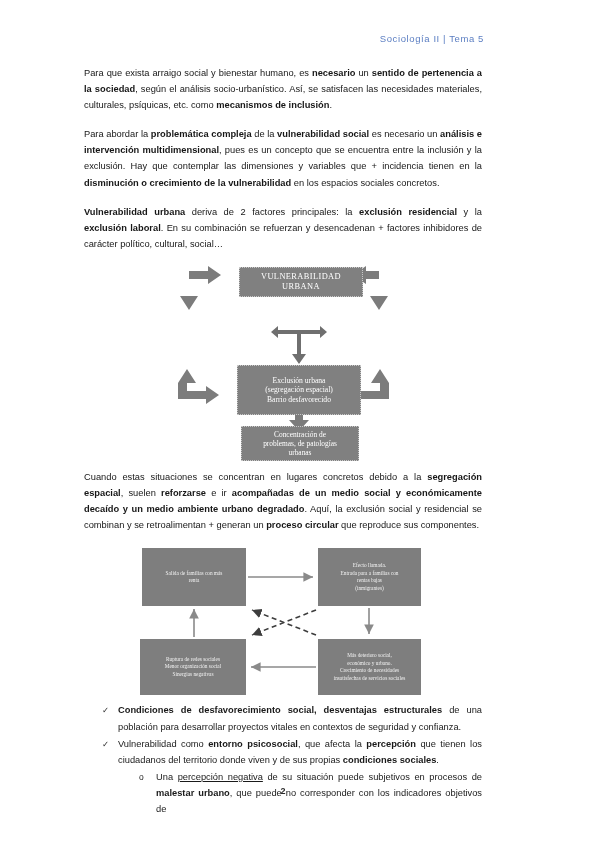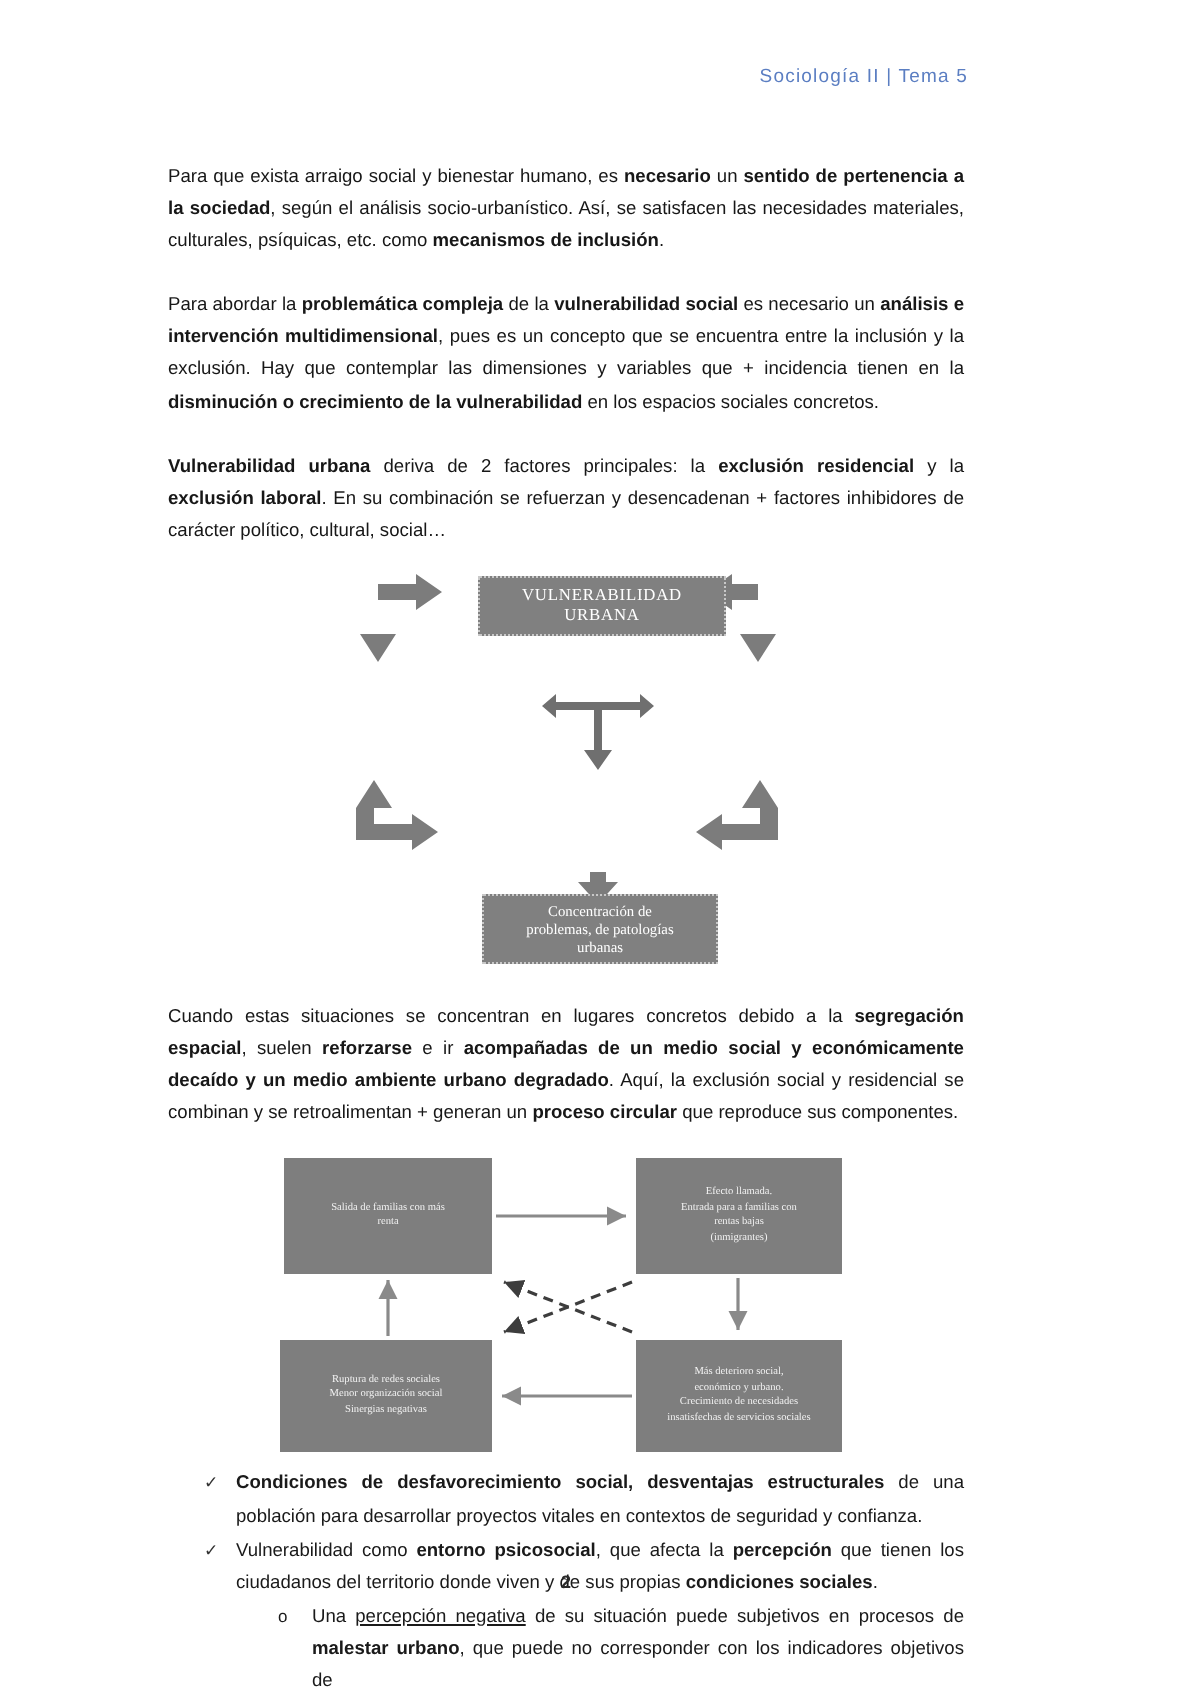--- a/index.html
+++ b/index.html
@@ -27,21 +27,21 @@
     color: #5b7ec2;
     letter-spacing: 0.6px;
   }
   .content {
     position: absolute;
     left: 84px;
     right: 84px;
     top: 64px;
   }
   p.para {
-    margin: 16px 0 13px 0;
+    margin: 1px 0 13px 0;
     font-size: 9.3px;
     line-height: 16.1px;
     text-align: justify;
     color: #171717;
   }
   .b { font-weight: bold; }
   .u { text-decoration: underline; margin-top: 28px; }
 
   
   .diagram1 {
@@ -208,20 +208,27 @@
 
       <div class="gbox d1-vu">
         <div>
           <div>VULNERABILIDAD</div>
           <div>URBANA</div>
         </div>
       </div>
 
 
 
+      <div class="gbox d1-eu">
+        <div>
+          <div>Exclusión urbana</div>
+          <div>(segregación espacial)</div>
+          <div>Barrio desfavorecido</div>
+        </div>
+      </div>
 
       <div class="gbox d1-cp">
         <div>
           <div>Concentración de</div>
           <div>problemas, de patologías</div>
           <div>urbanas</div>
         </div>
       </div>
     </div>
 

